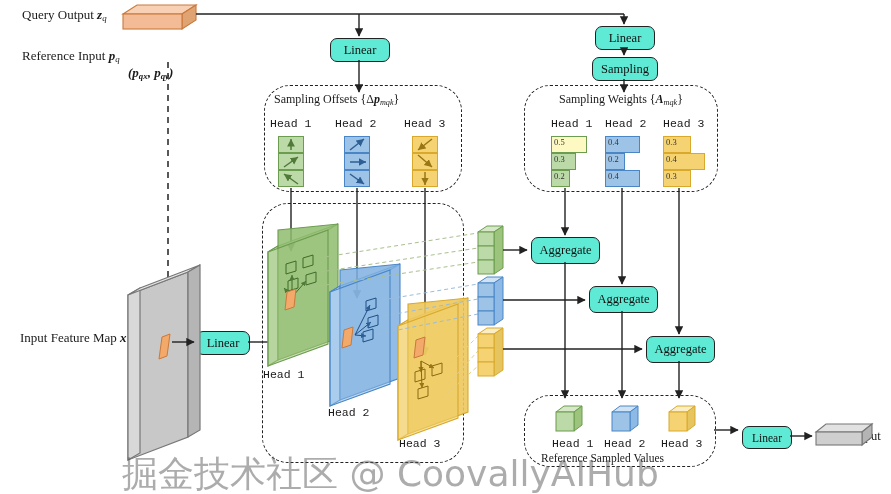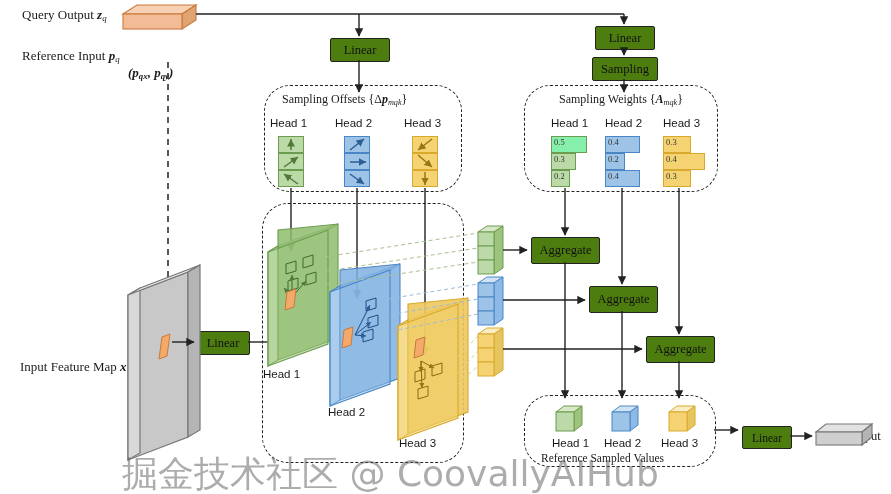--- a/index.html
+++ b/index.html
@@ -3,25 +3,25 @@
 <meta charset="utf-8">
 <style>
   html,body{margin:0;padding:0;background:#fff;}
   body{width:891px;height:494px;position:relative;overflow:hidden;
        font-family:"Liberation Serif",serif;color:#1a1a1a;}
   #stage{position:absolute;left:0;top:0;width:891px;height:494px;}
   .lbl{position:absolute;font-family:"Liberation Serif",serif;white-space:nowrap;}
   .it{font-style:italic;}
   .bd{font-weight:bold;}
   .sub{font-size:.68em;vertical-align:-.25em;}
-  .box{position:absolute;border:1.4px solid #222;border-radius:2px;background:#4d7c0f;
+  .box{position:absolute;border:1.4px solid #222;border-radius:7px;background:#5eead4;
        display:flex;align-items:center;justify-content:center;
        font-family:"Liberation Serif",serif;font-size:12.5px;color:#111;}
   .dash{position:absolute;border:1.7px dashed #222;border-radius:26px;background:transparent;}
-  .hl{position:absolute;font-size:11.5px;font-family:Liberation Sans, sans-serif;white-space:nowrap;}
+  .hl{position:absolute;font-size:11.5px;font-family:Liberation Mono, monospace;white-space:nowrap;}
   .cap{position:absolute;font-size:12px;font-family:"Liberation Serif",serif;white-space:nowrap;}
   svg.ov{position:absolute;left:0;top:0;width:891px;height:494px;pointer-events:none;}
   .wm2{position:absolute;left:122px;top:450px;font-size:36px;
       font-family:"DejaVu Sans",sans-serif;color:rgba(90,90,90,.5);white-space:nowrap;}
   
   .awbar{position:absolute;border:1.1px solid;box-sizing:border-box;
          font-size:8.5px;font-family:"Liberation Serif",serif;color:#333;
          padding-left:2px;line-height:11px;}
   
   .ocell{position:absolute;border:1.1px solid;box-sizing:border-box;}
@@ -35,31 +35,31 @@
     <span>Query Output</span>
     <span class="bd it">z</span><span class="it sub">q</span>
   </div>
 
   <div class="lbl" style="left:22px;top:48px;font-size:13px;">
     <span>Reference Input</span>
     <span class="bd it">p</span><span class="it sub">q</span>
   </div>
   <div class="lbl it" style="left:128px;top:65px;font-size:13px;font-weight:bold;">(<span class="it">p</span><span class="sub">qx</span>, <span class="it">p</span><span class="sub">qy</span>)</div>
 
-  <div class="lbl" style="left:20px;top:330px;font-size:13px;margin-top:29px;">
+  <div class="lbl" style="left:20px;top:330px;font-size:13px;">
     <span>Input Feature Map</span>
     <span class="bd it">x</span>
   </div>
 
   <div class="dash" style="left:264px;top:85px;width:196px;height:105px;"></div>
   <div class="dash" style="left:524px;top:85px;width:192px;height:105px;"></div>
   <div class="dash" style="left:262px;top:203px;width:200px;height:258px;"></div>
   <div class="dash" style="left:524px;top:395px;width:190px;height:70px;"></div>
 
-  <div class="cap" style="left:282px;top:92px;">
+  <div class="cap" style="left:274px;top:92px;">
     <span>Sampling Offsets</span> {Δ<span class="bd it">p</span><span class="sub it">mqk</span>}
   </div>
   <div class="cap" style="left:559px;top:92px;">
     <span>Sampling Weights</span> {<span class="bd it">A</span><span class="sub it">mqk</span>}
   </div>
   <div class="cap" style="left:311px;top:450px;margin-top:44px;">
     <span>Values</span> {<span class="bd it">W</span><span class="sub it">m</span><span class="it">′x</span>}
   </div>
   <div class="cap" style="left:541px;top:452px;font-size:11.5px;">
     <span>Reference Sampled Values</span>
@@ -106,21 +106,21 @@
   <div class="ocell" style="left:344px;top:170px;width:26px;height:17px;background:#9dc3e6;border-color:#4a86c5;"></div>
 
   <div class="ocell" style="left:412px;top:136px;width:26px;height:17px;background:#f5d372;border-color:#d8a92c;"></div>
   <div class="ocell" style="left:412px;top:153px;width:26px;height:17px;background:#f5d372;border-color:#d8a92c;"></div>
   <div class="ocell" style="left:412px;top:170px;width:26px;height:17px;background:#f5d372;border-color:#d8a92c;"></div>
 
   <div class="hl" style="left:551px;top:117px;"><span>Head 1</span></div>
   <div class="hl" style="left:605px;top:117px;"><span>Head 2</span></div>
   <div class="hl" style="left:663px;top:117px;"><span>Head 3</span></div>
 
-  <div class="awbar" style="left:551px;top:136px;width:36px;height:17px;background:#86efac;border-color:#6c9c4f;"><span>0.5</span></div>
+  <div class="awbar" style="left:551px;top:136px;width:36px;height:17px;background:#fef9c3;border-color:#6c9c4f;"><span>0.5</span></div>
   <div class="awbar" style="left:551px;top:153px;width:25px;height:17px;background:#bcd9a8;border-color:#6c9c4f;"><span>0.3</span></div>
   <div class="awbar" style="left:551px;top:170px;width:19px;height:17px;background:#bcd9a8;border-color:#6c9c4f;"><span>0.2</span></div>
 
   <div class="awbar" style="left:605px;top:136px;width:35px;height:17px;background:#9dc3e6;border-color:#4a86c5;"><span>0.4</span></div>
   <div class="awbar" style="left:605px;top:153px;width:20px;height:17px;background:#9dc3e6;border-color:#4a86c5;"><span>0.2</span></div>
   <div class="awbar" style="left:605px;top:170px;width:35px;height:17px;background:#9dc3e6;border-color:#4a86c5;"><span>0.4</span></div>
 
   <div class="awbar" style="left:663px;top:136px;width:28px;height:17px;background:#f5d372;border-color:#d8a92c;"><span>0.3</span></div>
   <div class="awbar" style="left:663px;top:153px;width:42px;height:17px;background:#f5d372;border-color:#d8a92c;"><span>0.4</span></div>
   <div class="awbar" style="left:663px;top:170px;width:28px;height:17px;background:#f5d372;border-color:#d8a92c;"><span>0.3</span></div>

